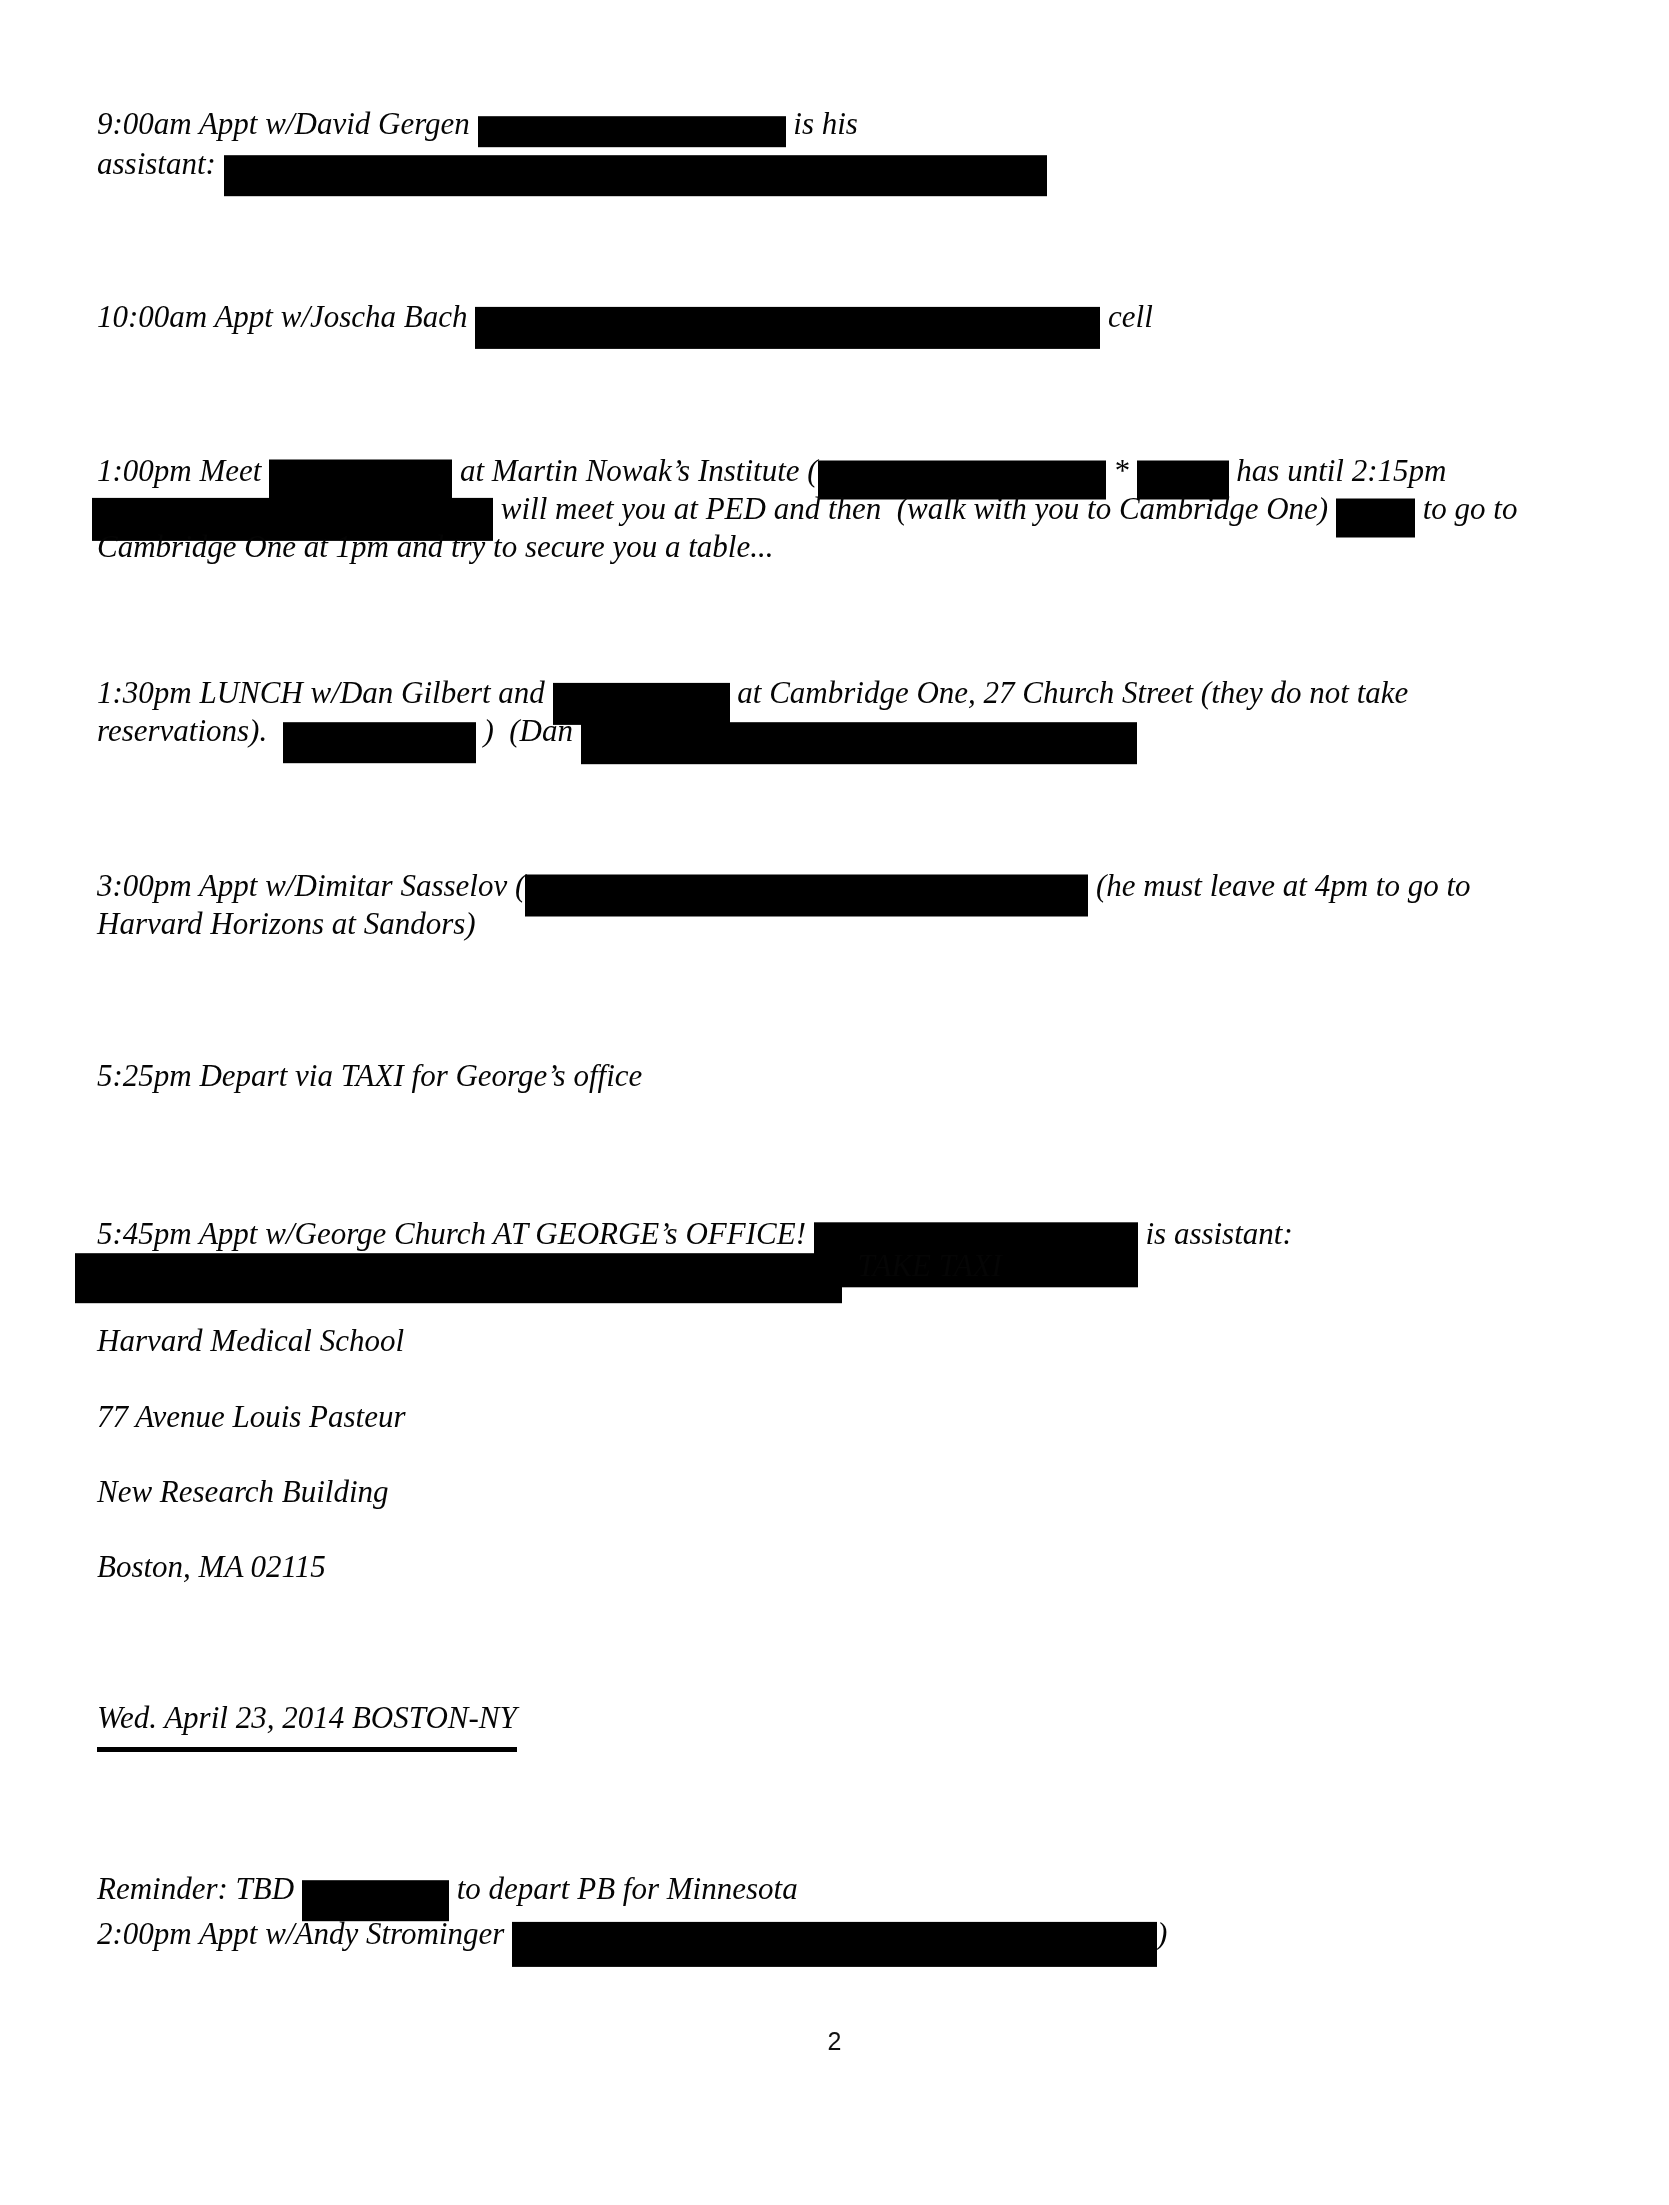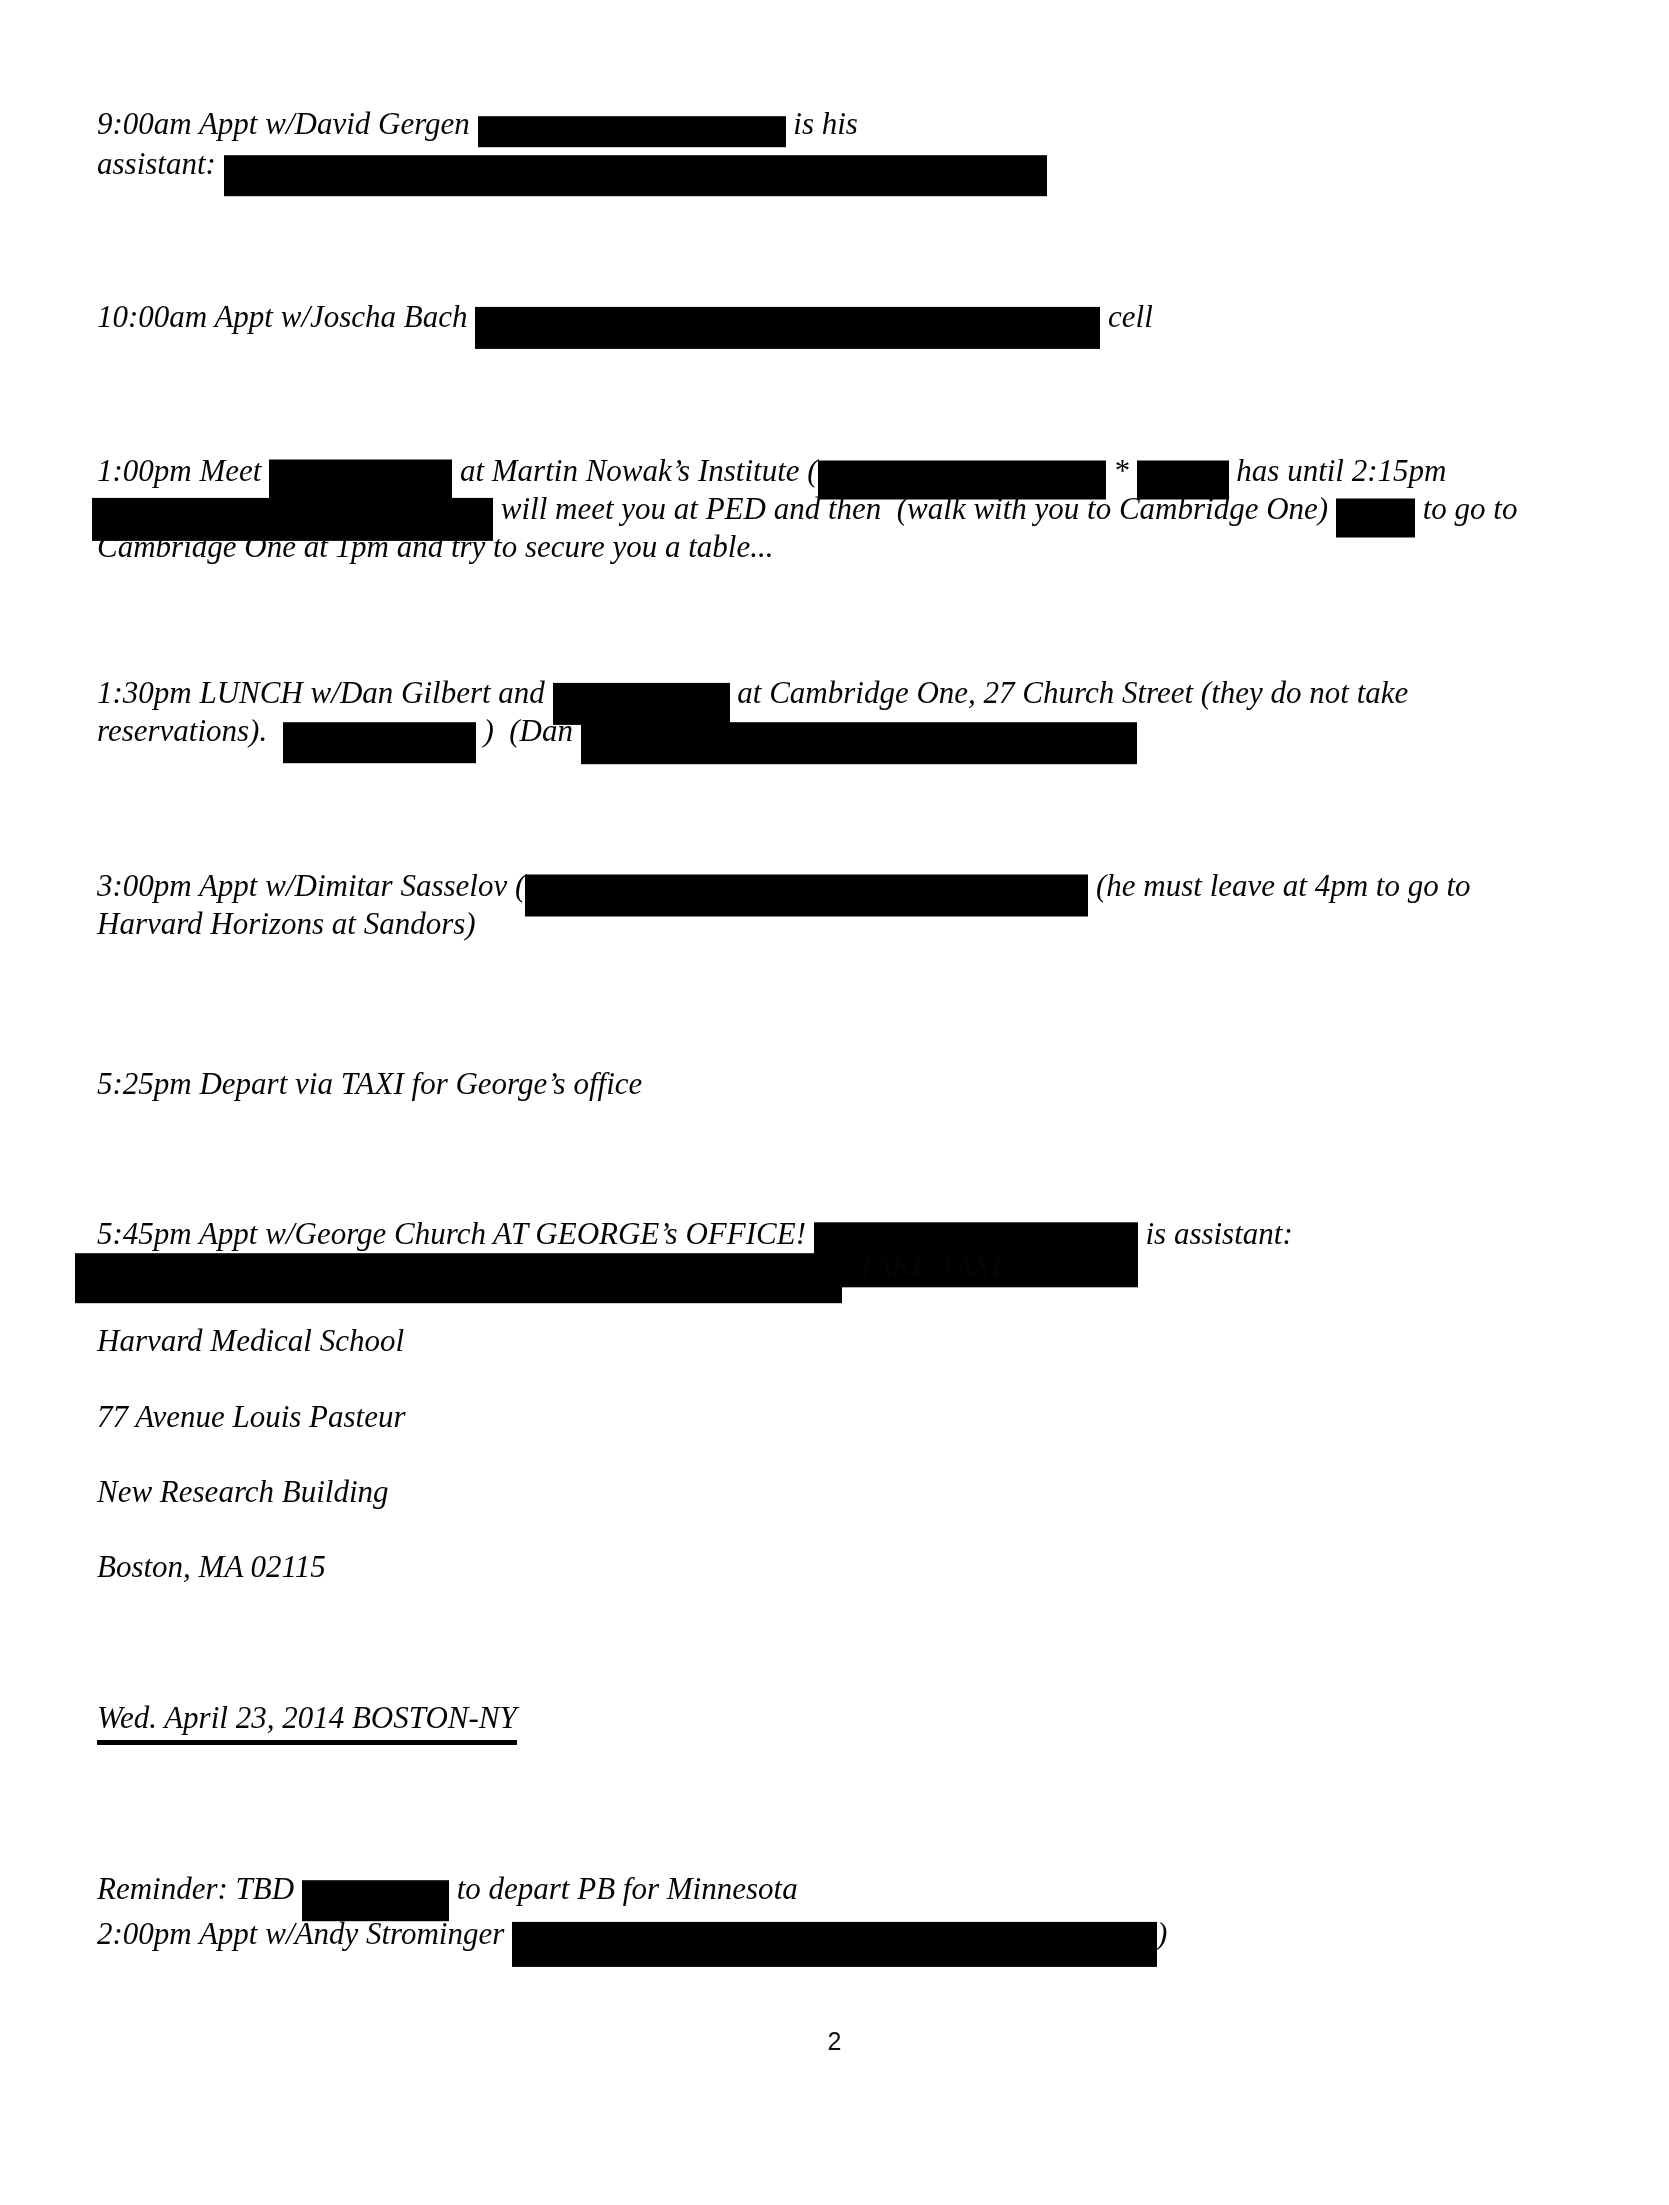--- a/index.html
+++ b/index.html
@@ -13,21 +13,21 @@
     overflow:hidden;
   }
   .line{
     position:absolute;
     white-space:pre;
     font-size:31px;
     line-height:38px;
   }
   .run{font-style:italic;}
   .run.bold{font-weight:normal;}
-  .run.underline{border-bottom:5.2px solid #000;padding-bottom:5px;}
+  .run.underline{border-bottom:5.2px solid #000;padding-bottom:12px;}
   .bar{
     display:inline-block;
     background:#000000;
     vertical-align:middle;
   }
   .pagenum{
     position:absolute;
     top:2027px;left:0;width:100%;
     text-align:center;
     font-family:"Liberation Sans",sans-serif;
@@ -53,21 +53,21 @@
       <div class="line" style="left: 97px; top: 105px;"><span class="run bold">9:00am </span><span class="run">Appt w/David Gergen </span><span class="bar" style="width: 308px; height: 31px; transform: translateY(5.2px); background: rgb(0, 0, 0);"></span><span class="run"> is his</span></div>
       <div class="line" style="left: 97px; top: 145px;"><span class="run">assistant: </span><span class="bar" style="width: 823px; height: 41px; transform: translateY(9.2px); background: rgb(0, 0, 0);"></span></div>
       <div class="line" style="left: 97px; top: 298px;"><span class="run bold">10:00am </span><span class="run">Appt w/Joscha Bach </span><span class="bar" style="width: 625px; height: 42px; transform: translateY(7.9px); background: rgb(0, 0, 0);"></span><span class="run"> cell</span></div>
       <div class="line" style="left: 97px; top: 452px;"><span class="run bold">1:00pm Meet </span><span class="bar" style="width: 183px; height: 41px; transform: translateY(6.5px); background: rgb(0, 0, 0);"></span><span class="run"> at Martin Nowak’s Institute (</span><span class="bar" style="width: 288px; height: 39px; transform: translateY(6.5px); background: rgb(0, 0, 0);"></span><span class="run"> * </span><span class="bar" style="width: 92px; height: 39px; transform: translateY(6.5px); background: rgb(0, 0, 0);"></span><span class="run"> has until 2:15pm</span></div>
       <div class="line" style="left: 92px; top: 490px;"><span class="bar" style="width: 401px; height: 43px; transform: translateY(7.9px); background: rgb(0, 0, 0);"></span><span class="run"> will meet you at PED and then  (walk with you to Cambridge One) </span><span class="bar" style="width: 79px; height: 39px; transform: translateY(6.5px); background: rgb(0, 0, 0);"></span><span class="run bold"> to go to</span></div>
       <div class="line" style="left: 97px; top: 528px;"><span class="run bold">Cambridge One at 1pm and try to secure you a table...</span></div>
       <div class="line" style="left: 97px; top: 674px;"><span class="run bold">1:30pm LUNCH </span><span class="run">w/Dan Gilbert and </span><span class="bar" style="width: 177px; height: 42px; transform: translateY(7.9px); background: rgb(0, 0, 0);"></span><span class="run"> at Cambridge One, 27 Church Street (they do not take</span></div>
       <div class="line" style="left: 97px; top: 712px;"><span class="run">reservations).  </span><span class="bar" style="width: 193px; height: 41px; transform: translateY(9.2px); background: rgb(0, 0, 0);"></span><span class="run"> )  (Dan </span><span class="bar" style="width: 556px; height: 42px; transform: translateY(9.2px); background: rgb(0, 0, 0);"></span></div>
       <div class="line" style="left: 97px; top: 867px;"><span class="run bold">3:00pm </span><span class="run">Appt w/Dimitar Sasselov (</span><span class="bar" style="width: 563px; height: 42px; transform: translateY(6.5px); background: rgb(0, 0, 0);"></span><span class="run"> (he must leave at 4pm to go to</span></div>
       <div class="line" style="left: 97px; top: 905px;"><span class="run">Harvard Horizons at Sandors)</span></div>
-      <div class="line" style="left: 97px; top: 1057px; margin-top: 8px;"><span class="run bold">5:25pm </span><span class="run">Depart via TAXI for George’s office</span></div>
+      <div class="line" style="left: 97px; top: 1057px;"><span class="run bold">5:25pm </span><span class="run">Depart via TAXI for George’s office</span></div>
       <div class="line" style="left: 97px; top: 1204px;"><span class="run bold">5:45pm </span><span class="run">Appt w/George Church AT GEORGE’s OFFICE! </span><span class="bar" style="width: 324px; height: 65px; transform: translateY(18.3px); background: rgb(0, 0, 0);"></span><span class="run"> is assistant:</span></div>
       <div class="line" style="left: 75px; top: 1244px;"><span class="bar" style="width: 767px; height: 50px; transform: translateY(9.2px); background: rgb(0, 0, 0);"></span><span class="run">  TAKE TAXI</span></div>
       <div class="line" style="left: 97px; top: 1322px;"><span class="run">Harvard Medical School</span></div>
       <div class="line" style="left: 97px; top: 1398px;"><span class="run">77 Avenue Louis Pasteur</span></div>
       <div class="line" style="left: 97px; top: 1473px;"><span class="run">New Research Building</span></div>
       <div class="line" style="left: 97px; top: 1548px;"><span class="run">Boston, MA 02115</span></div>
       <div class="line" style="left: 97px; top: 1699px;"><span class="run bold underline">Wed. April 23, 2014 BOSTON-NY</span></div>
       <div class="line" style="left: 97px; top: 1849px; margin-top: 21px;"><span class="run">Reminder: TBD </span><span class="bar" style="width: 147px; height: 41px; transform: translateY(9.2px); background: rgb(0, 0, 0);"></span><span class="run"> to depart PB for Minnesota</span></div>
       <div class="line" style="left: 97px; top: 1914px;"><span class="run bold">2:00pm </span><span class="run">Appt w/Andy Strominger </span><span class="bar" style="width: 645px; height: 45px; transform: translateY(7.9px); background: rgb(0, 0, 0);"></span><span class="run">)</span></div>
     </div>

